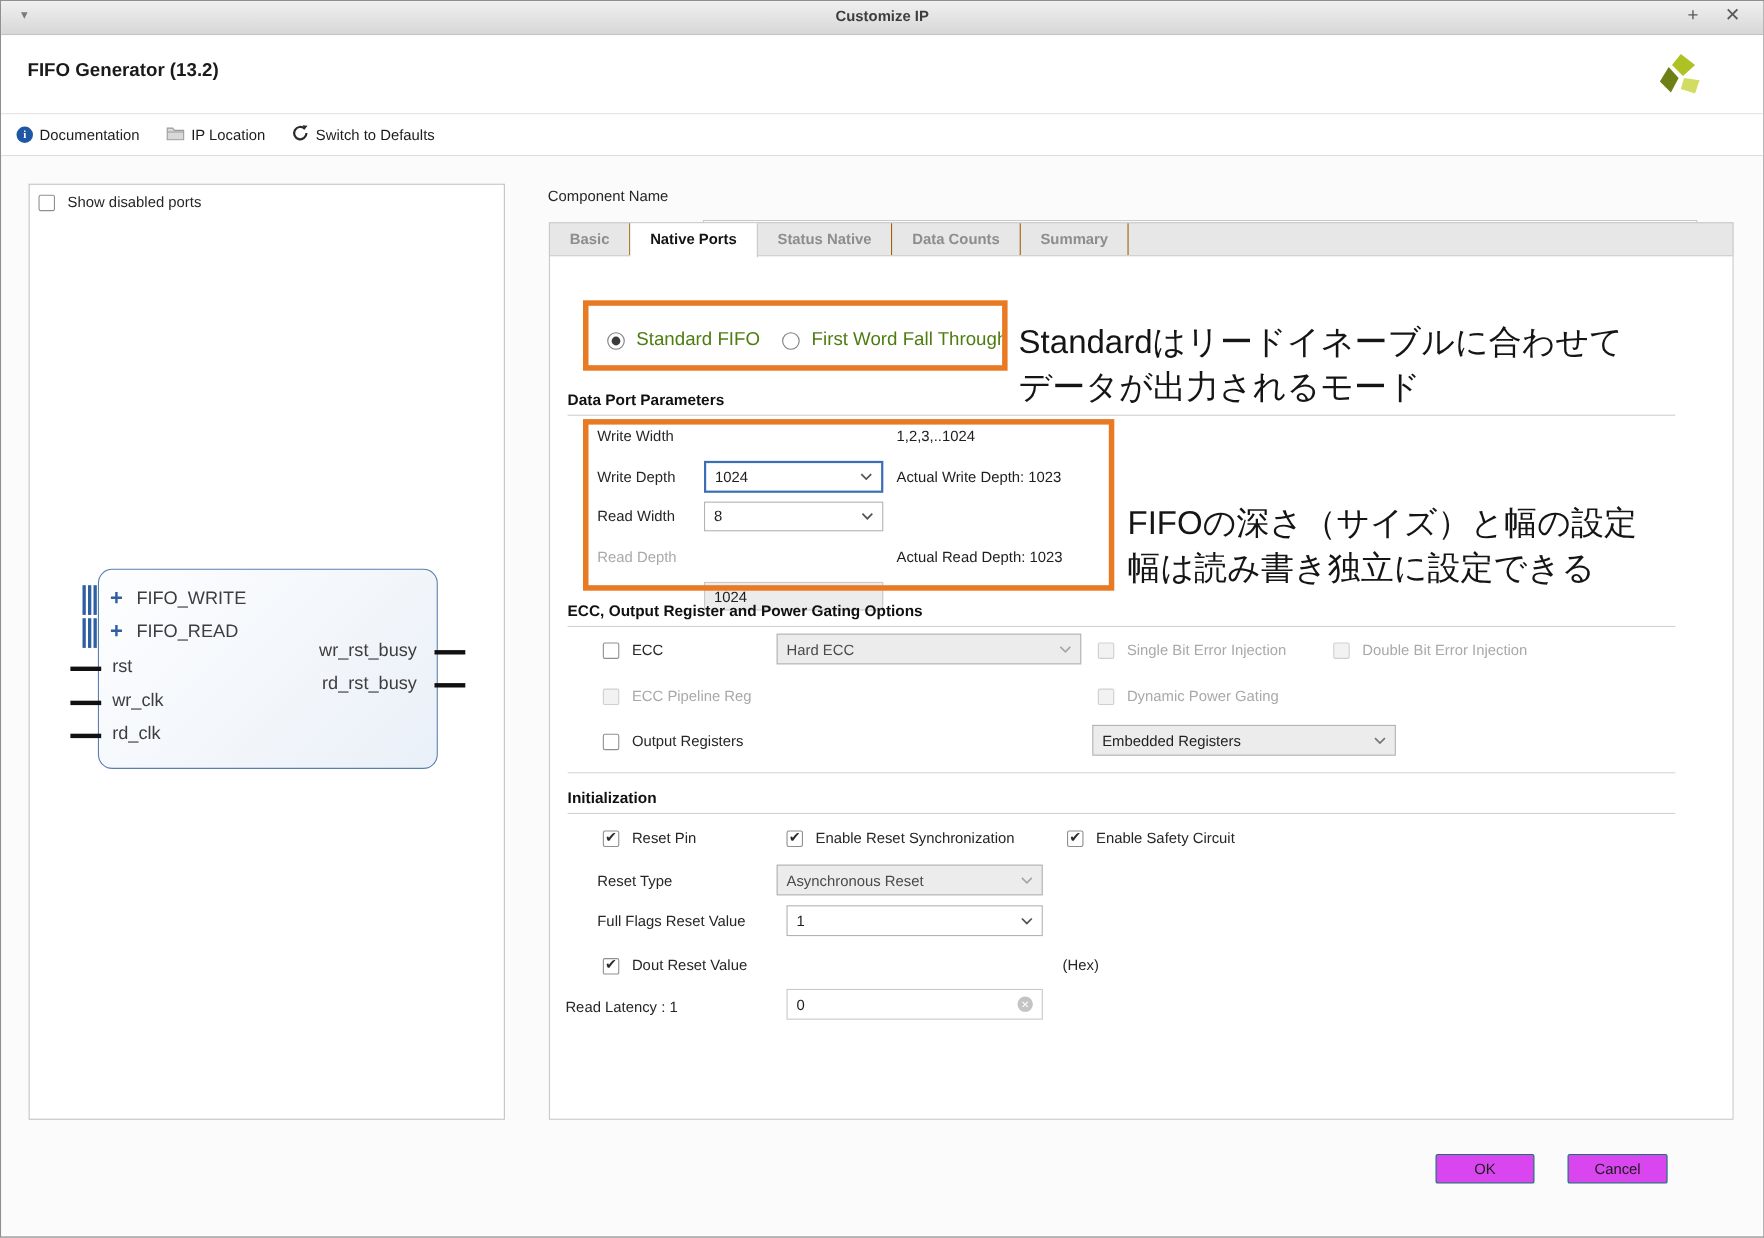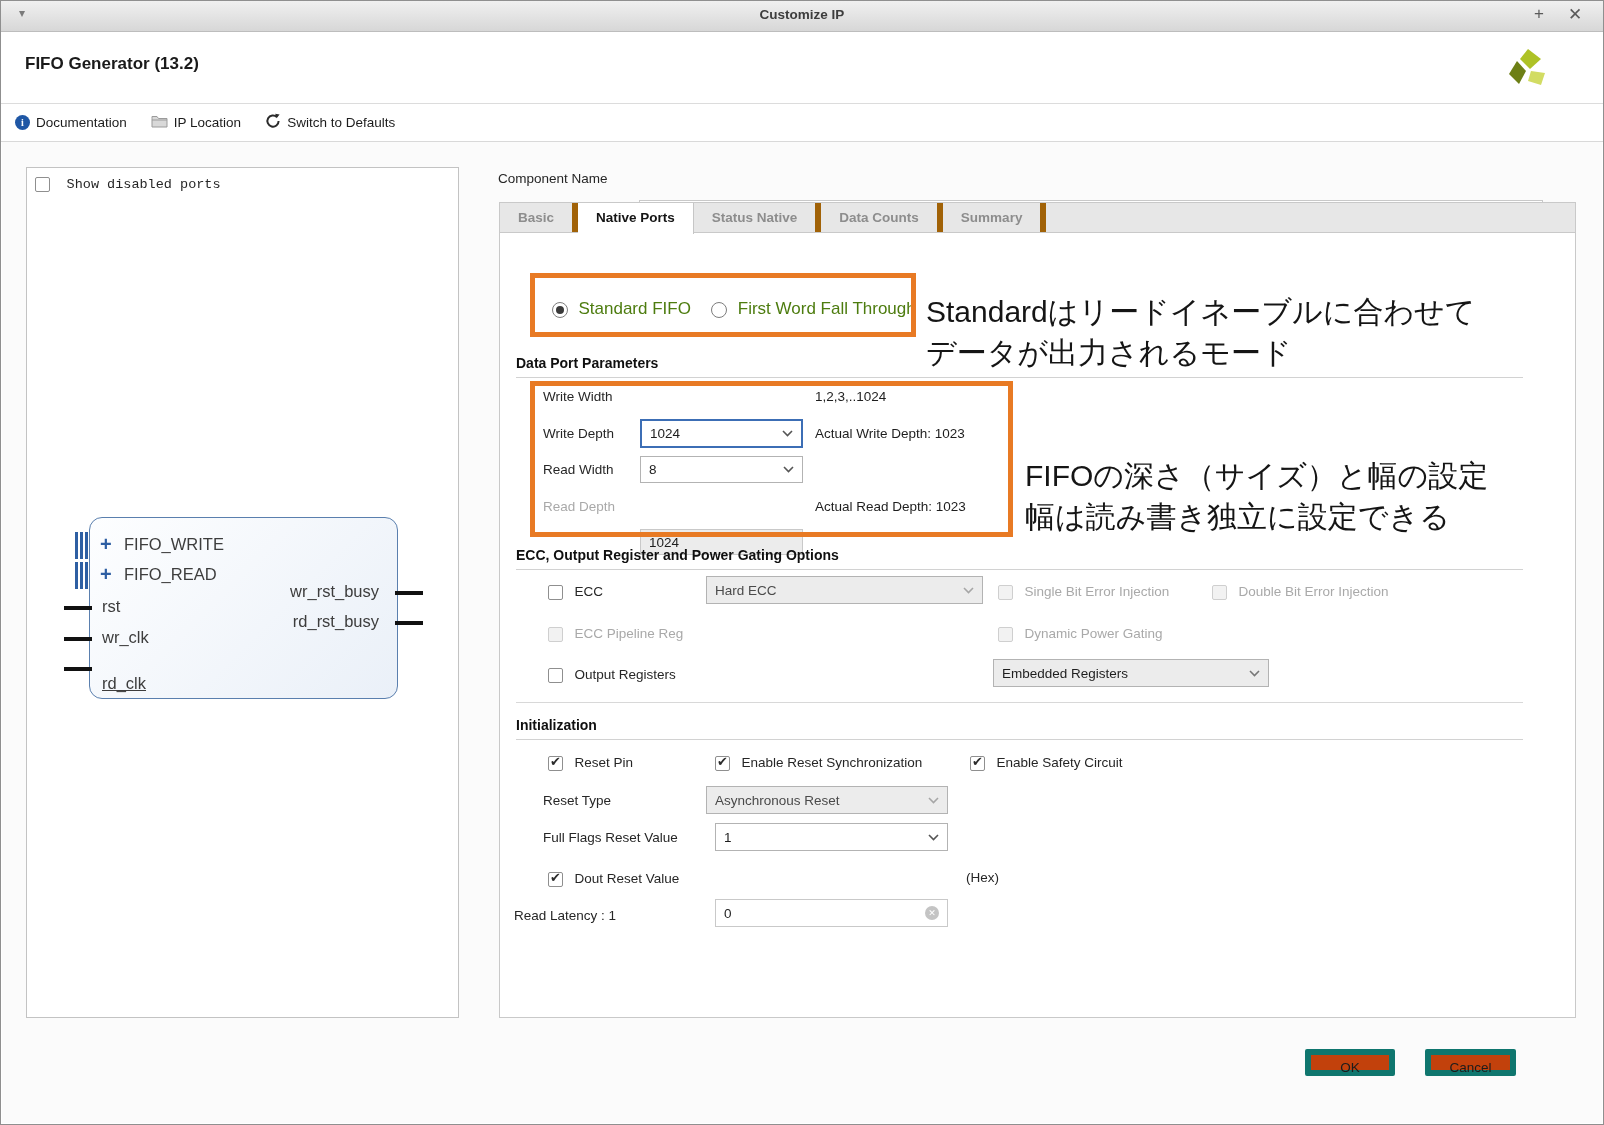--- a/index.html
+++ b/index.html
@@ -48,36 +48,36 @@
   .clear-icon{width:14px;height:14px;border-radius:50%;background:#c4c4c4;color:#fff;font-size:9px;line-height:14px;
     text-align:center;flex:0 0 auto;}
   .select{border:1px solid #b3b3b3;background:#ececec;font-size:13.5px;color:#1e1e1e;display:flex;align-items:center;
     justify-content:space-between;padding:0 8px;box-sizing:border-box;position:absolute;}
   .select.white{background:#fff;}
   .select.focus{border:2px solid #3c6eb5;background:#fff;}
   .select.dim{color:#4a4a4a;gap:40px;}
   
   .tabstrip{position:absolute;left:497px;top:60px;width:1077px;height:31px;background:#e7e7e7;
     border:1px solid #c9c9c9;box-sizing:border-box;display:flex;}
-  .tab{padding:0 18px;line-height:29px;font-size:13.5px;font-weight:bold;color:#8d8d8d;border-right:6px solid #a16207;}
+  .tab{padding:0 18px;line-height:29px;font-size:13.5px;font-weight:bold;color:#8d8d8d;border-right:1px solid #a16207;}
   .tab.active{background:#fff;color:#141414;position:relative;height:31px;border-right:1px solid #c6c6c6;z-index:3;}
   .content{position:absolute;left:497px;top:90px;width:1077px;height:786px;background:#fff;border:1px solid #c9c9c9;box-sizing:border-box;}
   .section{position:absolute;left:16px;width:1007px;font-weight:bold;font-size:14px;color:#101010;
     border-bottom:1px solid #d2d2d2;padding-bottom:6px;}
   .sep{position:absolute;left:16px;width:1007px;border-bottom:1px solid #d8d8d8;}
   .orange{position:absolute;border:5px solid #e87a24;box-sizing:border-box;z-index:2;}
   .radio{width:16px;height:16px;border:1px solid #7d7d7d;border-radius:50%;background:#fff;display:inline-block;
     position:relative;vertical-align:-4px;box-sizing:border-box;}
   .radio.selected::after{content:"";position:absolute;left:3px;top:3px;width:8px;height:8px;border-radius:50%;background:#3a3a3a;}
   .radio-label{font-size:17px;color:#4d7c0f;margin-left:6px;}
   .jp{position:absolute;font-size:30px;line-height:41px;color:#151515;white-space:nowrap;font-weight:normal;}
   .flabel{position:absolute;font-size:13.5px;color:#262626;}
   .flabel.dis{color:#a9a9a9;}
   .hint{position:absolute;font-size:13.5px;color:#1e1e1e;}
-  .btn{position:absolute;border:6px solid #0f766e;background:#c2410c;font-size:13.5px;color:#1c1c1c;text-align:center;
+  .btn{position:absolute;border:1px solid #0f766e;background:#d946ef;font-size:13.5px;color:#1c1c1c;text-align:center;
     line-height:25px;border-radius:2px;box-sizing:border-box;}
   .chev{display:flex;align-items:center;flex:0 0 auto;}
 </style>
 </head>
 <body>
 
 <div class="window">
 
   <div class="titlebar">
     <span class="win-menu">▾</span>
@@ -118,21 +118,21 @@
           <polygon points="10.2,0.8 14.6,1.4 11.6,5.2" fill="#2b2b2b"></polygon>
         </svg>
       </span>
       <span>Switch to Defaults</span>
     </span>
   </div>
 
   <div class="main">
 
     <div class="left-panel">
-      <div class="abs" style="left:8px;top:8px;font-family:Liberation Mono, monospace;">
+      <div class="abs" style="left:8px;top:8px;">
         <span class="cb"></span>
         <span class="cb-label">Show disabled ports</span>
       </div>
 
       <div class="ip-block">
 
         <span class="bus-icon" style="left:-15px;top:14px;">
             <i></i>
             <i></i>
             <i></i>
@@ -146,21 +146,21 @@
         <span class="if-plus" style="left:10px;top:16px;">+</span>
         <span class="if-label" style="left:34px;top:17px;">FIFO_WRITE</span>
         <span class="if-plus" style="left:10px;top:46px;">+</span>
         <span class="if-label" style="left:34px;top:47px;">FIFO_READ</span>
 
         <span class="pin" style="left:-26px;top:88px;width:28px;"></span>
         <span class="port-label" style="left:12px;top:79px;">rst</span>
         <span class="pin" style="left:-26px;top:119px;width:28px;"></span>
         <span class="port-label" style="left:12px;top:110px;">wr_clk</span>
         <span class="pin" style="left:-26px;top:149px;width:28px;"></span>
-        <span class="port-label" style="left:12px;top:156px;text-decoration:underline;">rd_clk</span>
+        <span class="port-label" style="left:12px;top:140px;">rd_clk</span>
 
         <span class="pin" style="right:-26px;top:73px;width:28px;"></span>
         <span class="port-label" style="right:18px;top:64px;">wr_rst_busy</span>
         <span class="pin" style="right:-26px;top:103px;width:28px;"></span>
         <span class="port-label" style="right:18px;top:94px;">rd_rst_busy</span>
       </div>
     </div>
 
     <span class="comp-label">Component Name</span>
     <div class="field" style="left:637px;top:22px;width:904px;height:27px;">

